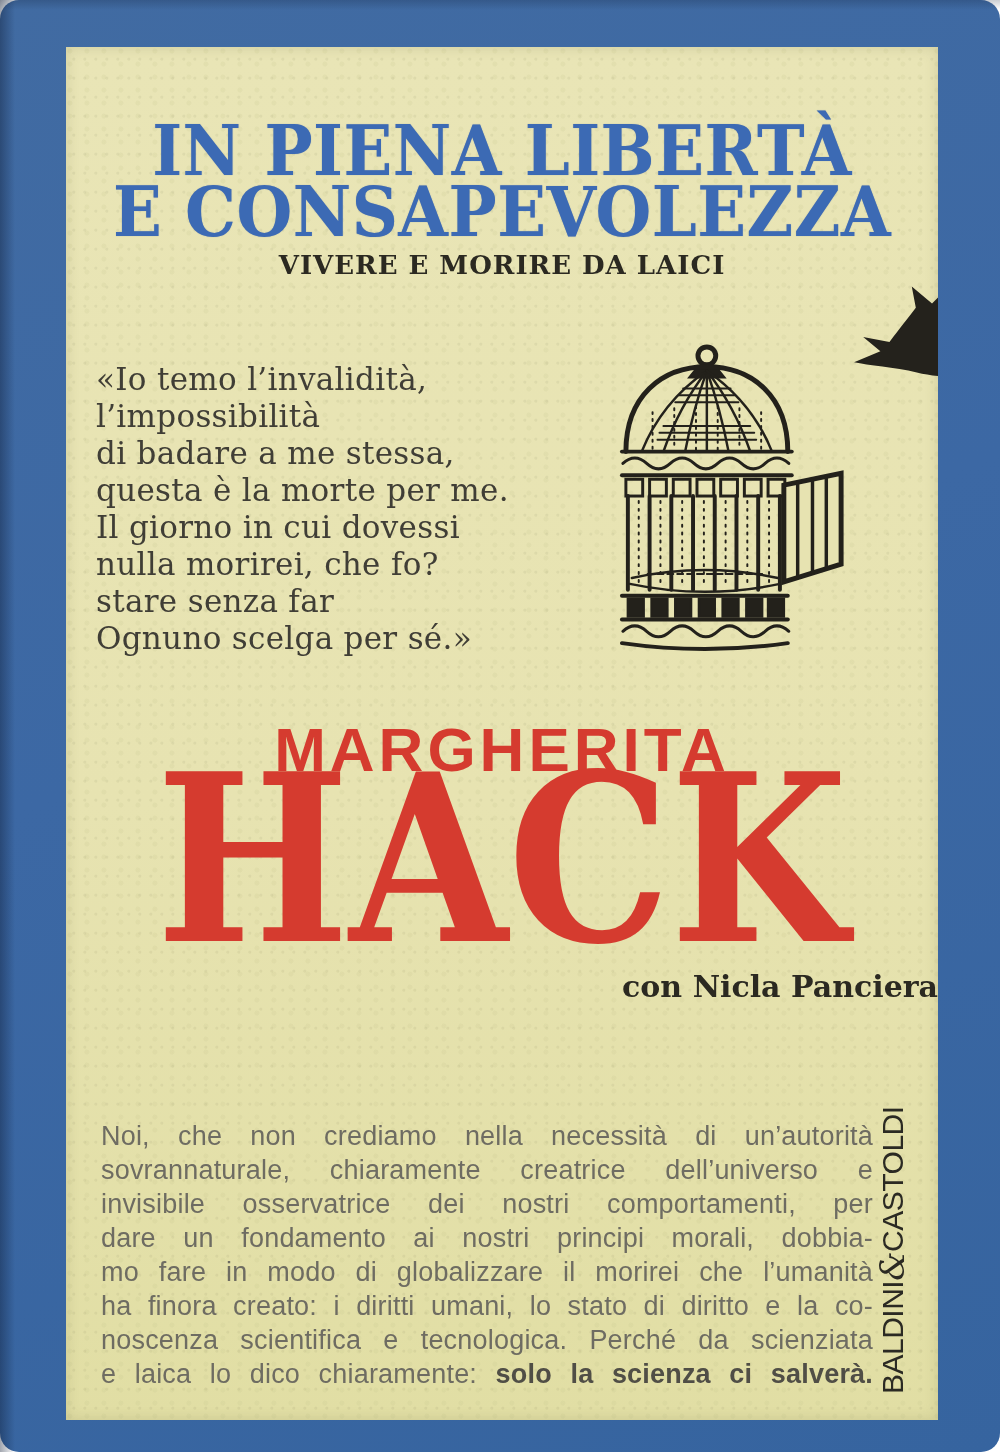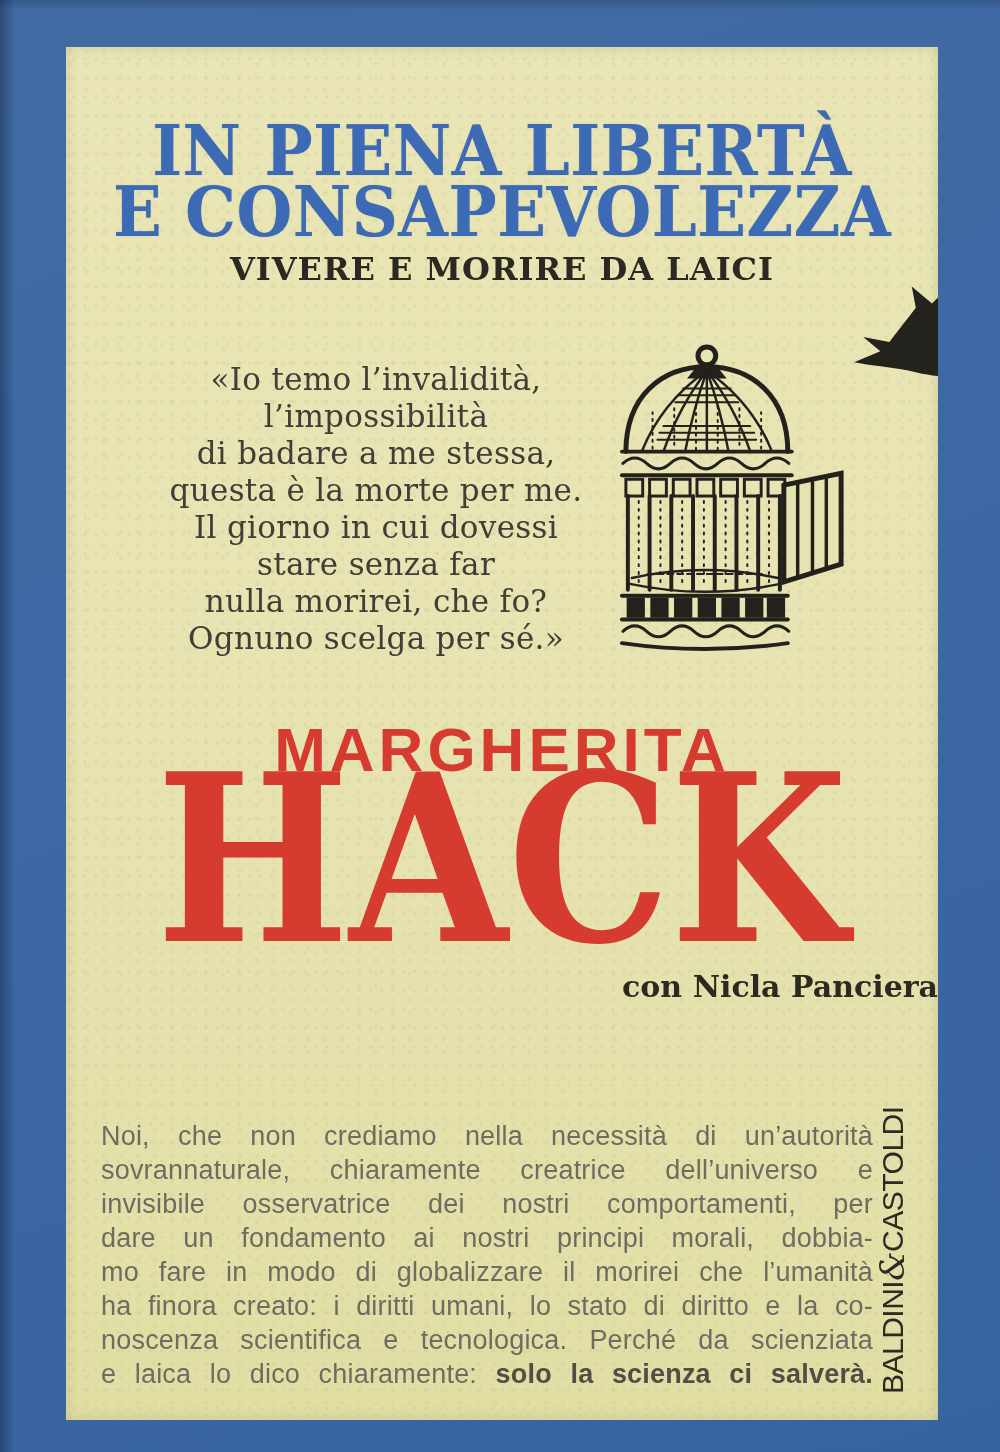--- a/index.html
+++ b/index.html
@@ -11,20 +11,21 @@
     --quote-ink:#403e36;
     --blurb-gray:#6e6c62;
     --blurb-bold:#504e46;
   }
   *{box-sizing:border-box;}
   html,body{margin:0;padding:0;}
   body{width:1000px;height:1452px;overflow:hidden;font-family:"Liberation Sans",sans-serif;}
   .page{
     position:relative;width:1000px;height:1452px;
     background:linear-gradient(160deg,#416ba2 0%,var(--frame-blue) 45%,#36649f 100%);
+    border-radius:19px;
   }
   .edge-shadow-left{
     position:absolute;left:0;top:0;width:15px;height:100%;
     background:linear-gradient(90deg,rgba(10,22,46,.38),rgba(10,22,46,0));
   }
   .edge-shadow-top{
     position:absolute;left:0;top:0;width:100%;height:10px;
     background:linear-gradient(180deg,rgba(15,28,52,.22),rgba(15,28,52,0));
   }
   .panel{
@@ -34,23 +35,23 @@
       radial-gradient(circle at 71% 64%, rgba(122,120,86,.10) 0 1px, transparent 2px) 0 0/11px 19px,
       linear-gradient(180deg,#e9e5b6 0%,var(--panel-cream) 55%,#e1dea4 100%);
     box-shadow:inset 0 0 14px rgba(90,90,50,.18);
   }
 
   .title-block{position:absolute;top:72px;left:0;width:100%;text-align:center;color:var(--title-blue);}
   .title-line{font-family:"DejaVu Serif","Liberation Serif",serif;font-weight:bold;
     font-size:66px;line-height:61px;letter-spacing:.5px;transform:scale(.97,1.06);transform-origin:center top;
     text-shadow:0 0 1px rgba(40,70,150,.4);}
   .subtitle{position:absolute;top:203px;left:0;width:100%;text-align:center;color:var(--ink-dark);
-    font-family:"DejaVu Serif","Liberation Serif",serif;font-weight:bold;font-size:32px;letter-spacing:1px;}
-
-  .pull-quote{position:absolute;left:30px;top:314px;width:560px;text-align:center;color:var(--quote-ink);
+    font-family:"DejaVu Serif","Liberation Serif",serif;font-weight:bold;font-size:26px;letter-spacing:1px;}
+
+  .pull-quote{position:absolute;left:30px;top:314px;width:560px;text-align:left;color:var(--quote-ink);
     font-family:"DejaVu Serif","Liberation Serif",serif;font-size:31px;line-height:37px;letter-spacing:.3px;}
 
   .bird{position:absolute;left:784px;top:234px;width:162px;height:112px;}
   .cage{position:absolute;left:552px;top:292px;width:232px;height:320px;}
 
   .author-first{position:absolute;top:668px;left:0;width:100%;text-align:center;color:var(--accent-red);
     font-family:Liberation Sans, sans-serif;font-weight:bold;font-size:62px;line-height:70px;letter-spacing:4px;}
   .author-last{position:absolute;top:696px;left:0;width:100%;text-align:center;color:var(--accent-red);
     font-family:"DejaVu Serif","Liberation Serif",serif;font-weight:bold;font-size:215px;line-height:215px;
     letter-spacing:0;transform:scale(.95,1.08);transform-origin:center top;}
@@ -184,22 +185,22 @@
     <div class="author-first">MARGHERITA</div>
     <div class="author-last">HACK</div>
     <div class="byline">con Nicla Panciera</div>
 
     <div class="pull-quote">
       <div>«Io temo l’invalidità,</div>
       <div>l’impossibilità</div>
       <div>di badare a me stessa,</div>
       <div>questa è la morte per me.</div>
       <div>Il giorno in cui dovessi</div>
+      <div>nulla morirei, che fo?</div>
       <div>stare senza far</div>
-      <div>nulla morirei, che fo?</div>
       <div>Ognuno scelga per sé.»</div>
     </div>
 
     <div class="blurb">
       <div class="blurb-line">Noi, che non crediamo nella necessità di un’autorità</div>
       <div class="blurb-line">sovrannaturale, chiaramente creatrice dell’universo e</div>
       <div class="blurb-line">invisibile osservatrice dei nostri comportamenti, per</div>
       <div class="blurb-line">dare un fondamento ai nostri principi morali, dobbia-</div>
       <div class="blurb-line">mo fare in modo di globalizzare il morirei che l’umanità</div>
       <div class="blurb-line">ha finora creato: i diritti umani, lo stato di diritto e la co-</div>

